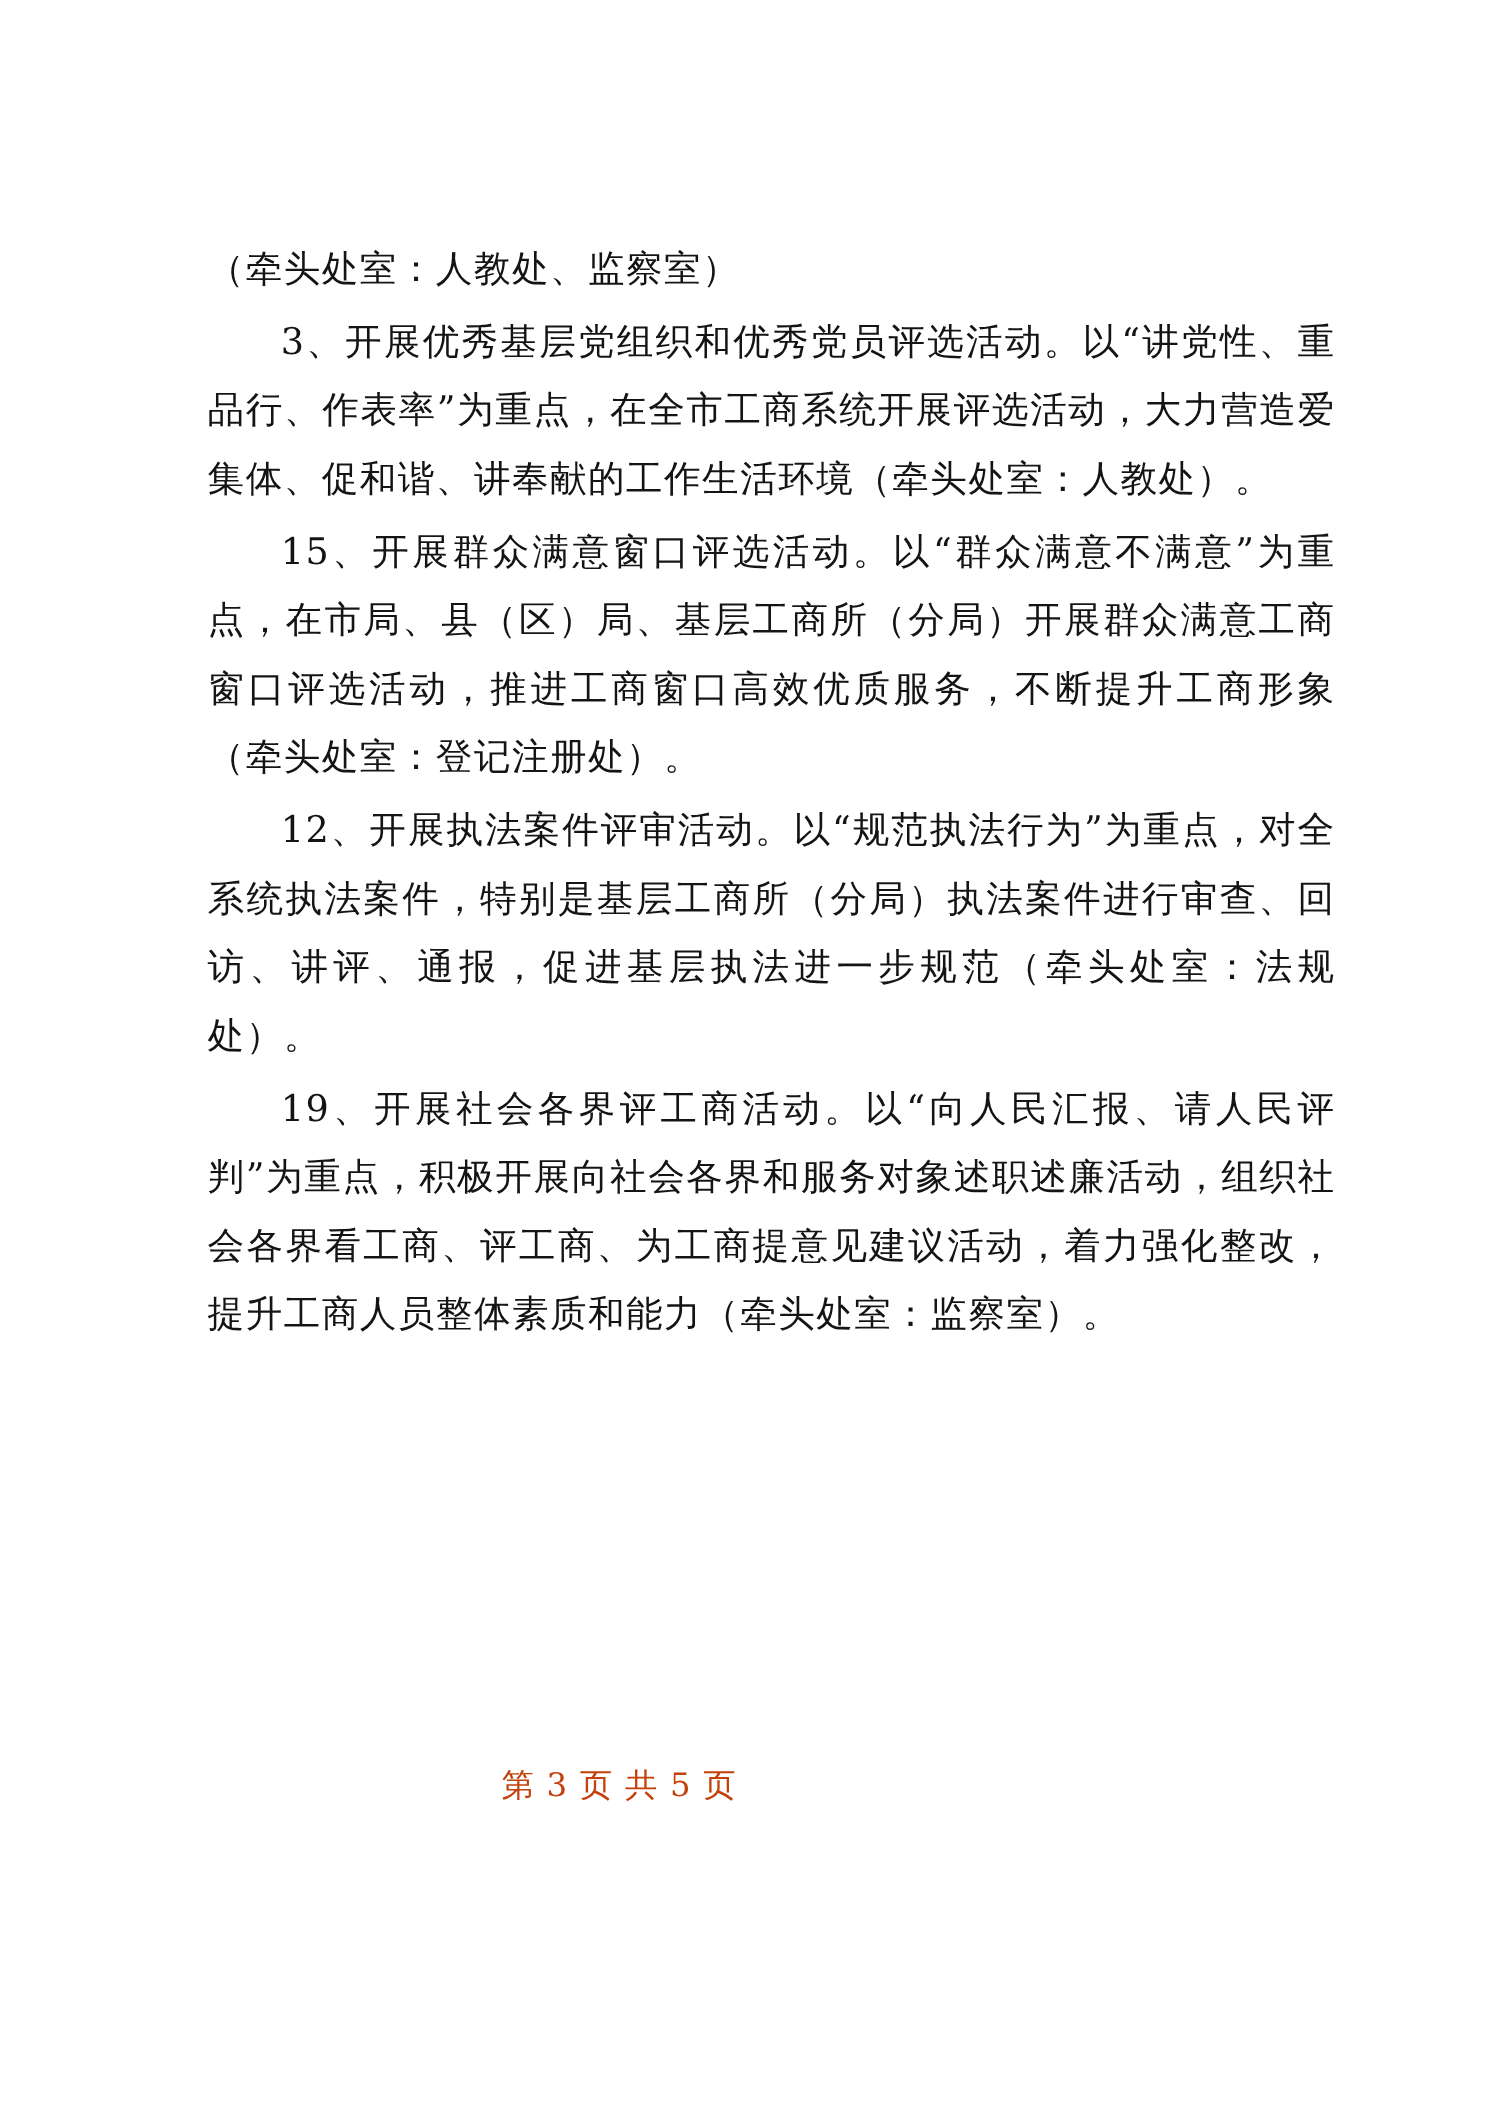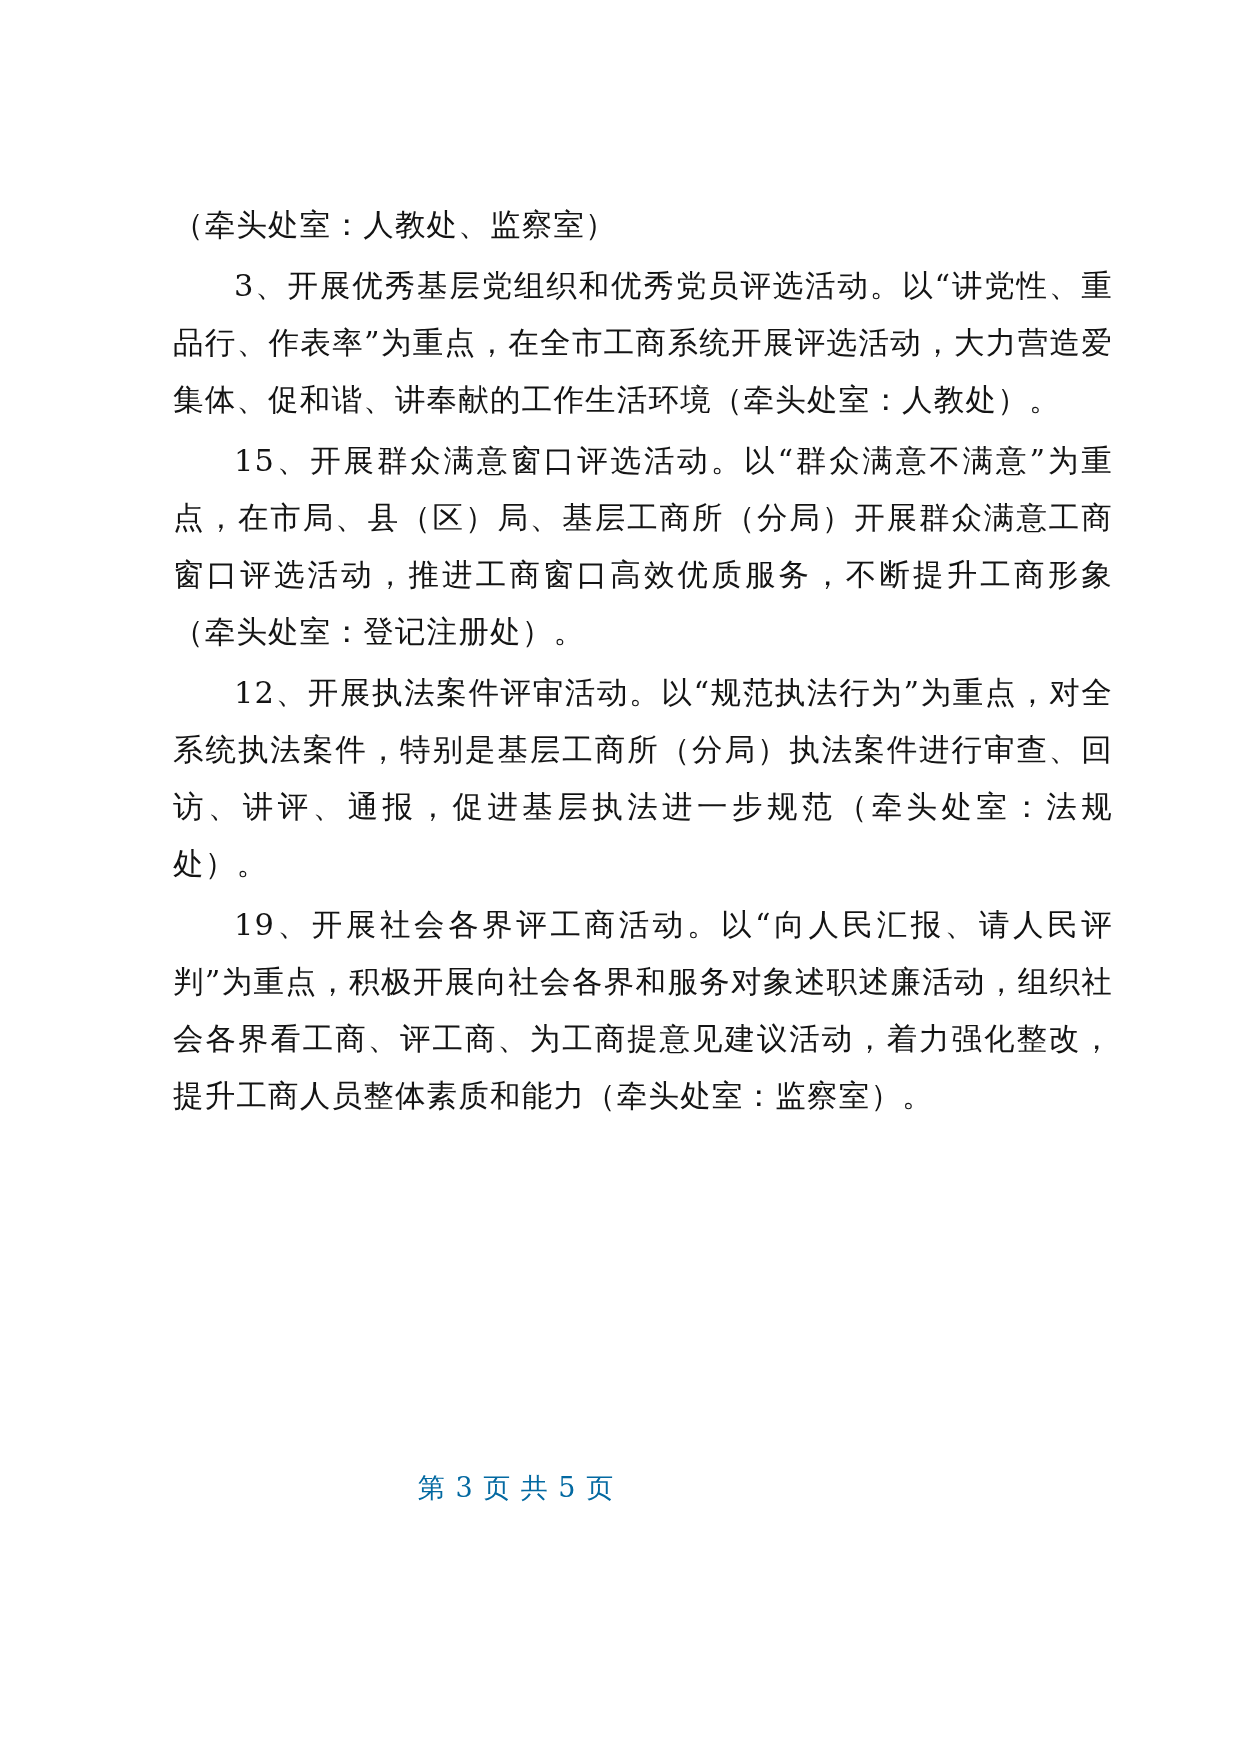--- a/index.html
+++ b/index.html
@@ -39,21 +39,21 @@
     text-indent: 2em;
   }
   .footer {
     position: absolute;
     left: 0;
     top: 1470px;
     width: 1032px;
     text-align: center;
     font-size: 27px;
     letter-spacing: 1px;
-    color: #0369a1;
+    color: #c2410c;
     font-family: "DejaVu Serif", serif;
   }
 </style>
 </head>
 <body>
 
 <div class="page">
   <div class="content">
     <p class="para">（牵头处室：人教处、监察室）</p>
     <p class="para indent">3、开展优秀基层党组织和优秀党员评选活动。以“讲党性、重品行、作表率”为重点，在全市工商系统开展评选活动，大力营造爱集体、促和谐、讲奉献的工作生活环境（牵头处室：人教处）。</p>

